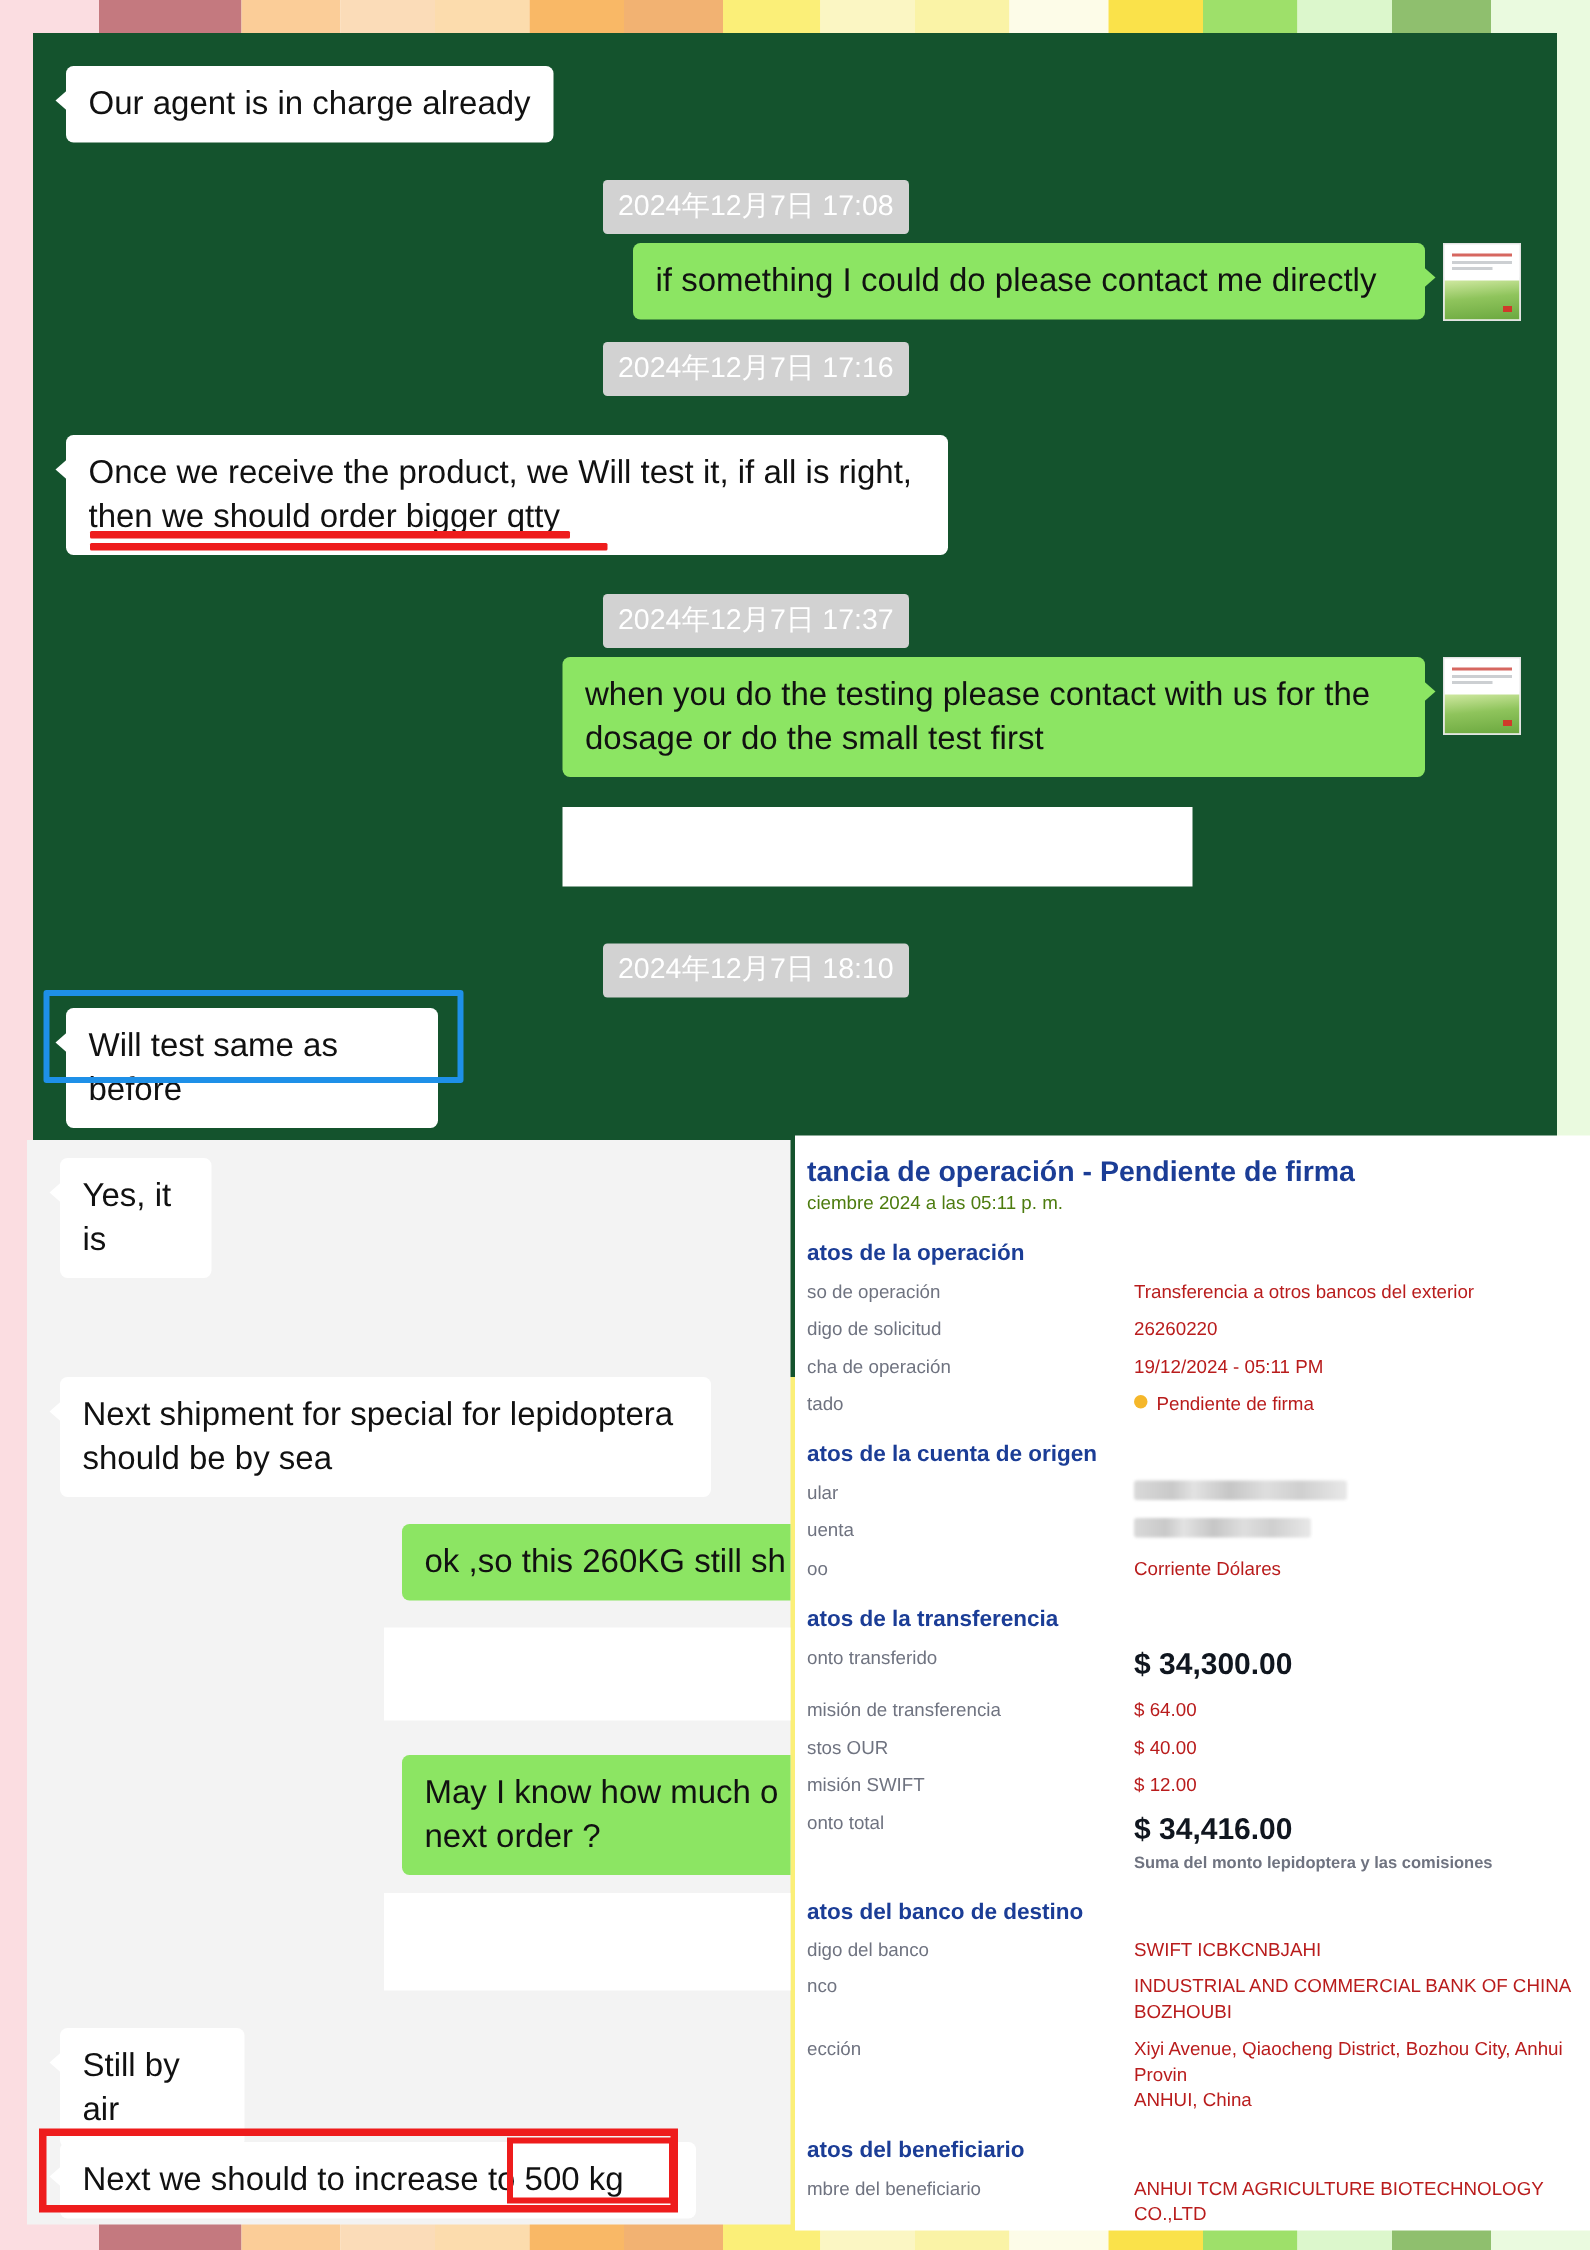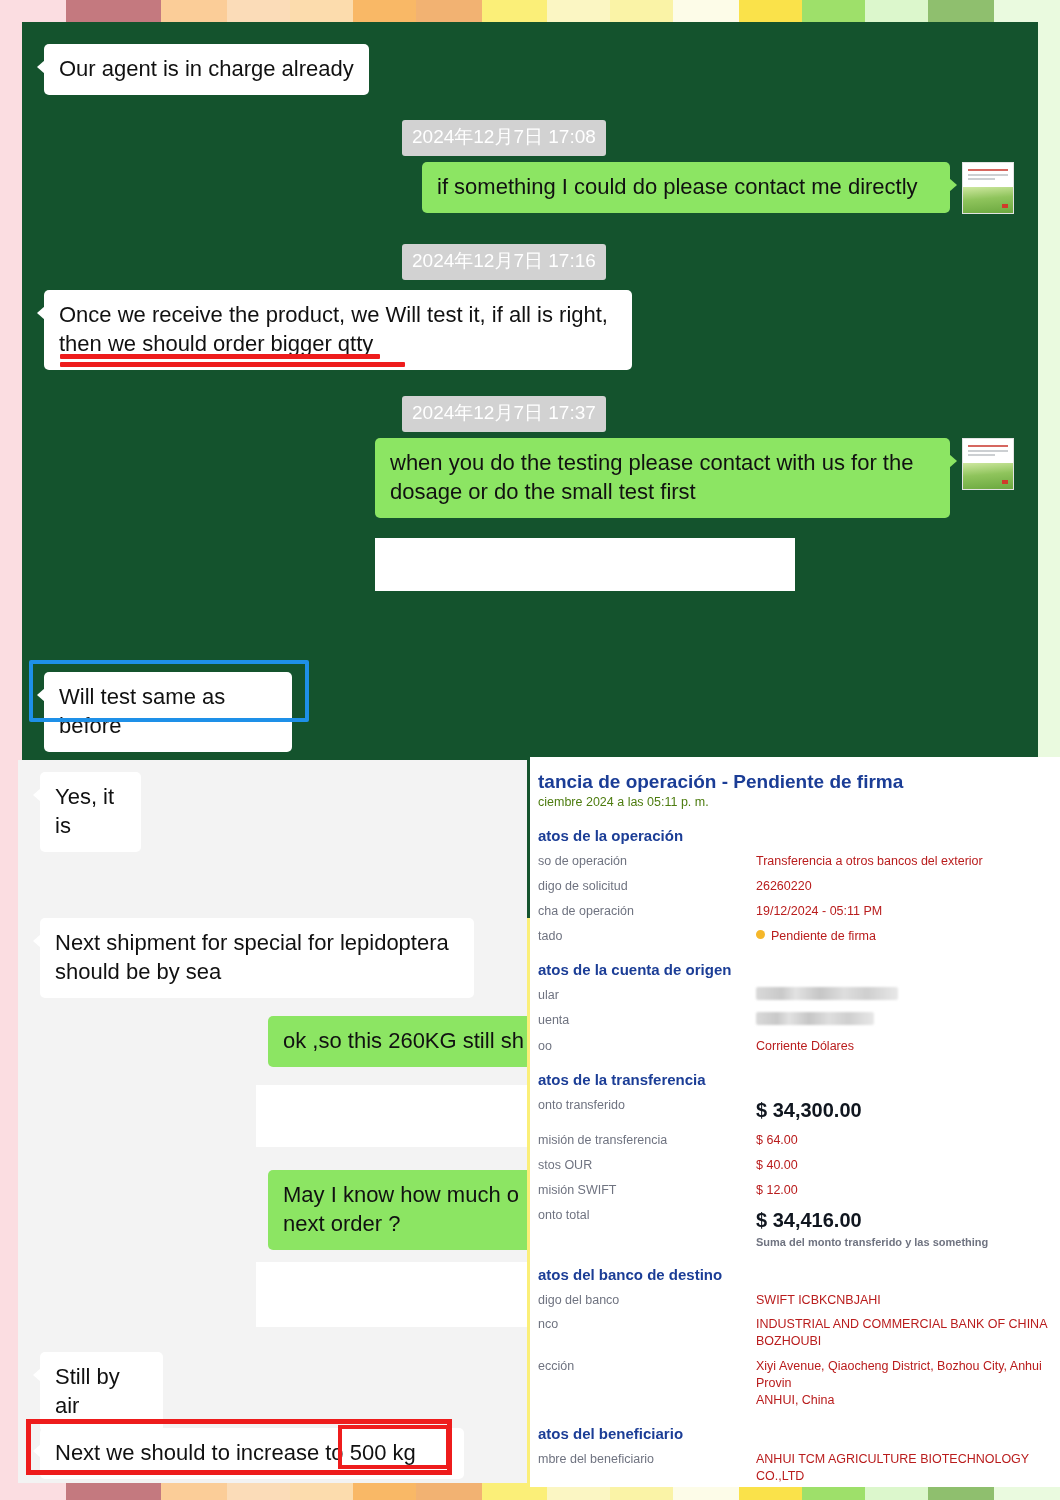--- a/index.html
+++ b/index.html
@@ -211,21 +211,21 @@
   </div>
   <div class="avatar" style="left:940px;top:140px;">
     <div class="av-top">
       <div class="av-line" style="top:6px;"></div>
       <div class="av-line l2" style="top:11px;"></div>
       <div class="av-line l2" style="top:15px;right:18px;"></div>
     </div>
     <div class="av-img"></div>
   </div>
 
-  <div class="ts" style="left:380px;top:222px;text-align:center;">2024年12月7日 17:16</div>
+  <div class="ts" style="left:380px;top:206px;text-align:center;">2024年12月7日 17:16</div>
 
   <div class="msg" style="left:22px;top:268px;">
     <div class="bubble in" style="width:588px;">Once we receive the product, we Will test it, if all is right,
 then we should order bigger qtty</div>
   </div>
 
   <div class="red-underline" style="left:38px;top:332px;width:320px;"></div>
   <div class="red-underline" style="left:38px;top:340px;width:345px;"></div>
 
   <div class="ts" style="left:380px;top:374px;">2024年12月7日 17:37</div>
@@ -238,20 +238,21 @@
     <div class="av-top">
       <div class="av-line" style="top:6px;"></div>
       <div class="av-line l2" style="top:11px;"></div>
       <div class="av-line l2" style="top:15px;right:18px;"></div>
     </div>
     <div class="av-img"></div>
   </div>
 
   <div class="redacted" style="left:353px;top:516px;width:420px;height:53px;"></div>
 
+  <div class="ts" style="left:380px;top:607px;">2024年12月7日 18:10</div>
 
   <div class="msg" style="left:22px;top:650px;">
     <div class="bubble in" style="width:248px;">Will test same as before</div>
   </div>
   <div class="blue-box" style="left:7px;top:638px;width:280px;height:62px;"></div>
 </div>
 
 <div id="chat-bottom">
 
   <div class="msg" style="left:22px;top:12px;">
@@ -335,21 +336,21 @@
         <div class="doc-row">
           <div class="doc-label">stos OUR</div>
           <div class="doc-value">$ 40.00</div>
         </div>
         <div class="doc-row">
           <div class="doc-label">misión SWIFT</div>
           <div class="doc-value">$ 12.00</div>
         </div>
         <div class="doc-row">
           <div class="doc-label">onto total</div>
-          <div class="doc-value big">$ 34,416.00<div class="doc-note">Suma del monto transferido y las something</div></div>
+          <div class="doc-value big">$ 34,416.00<div class="doc-note">Suma del monto lepidoptera y las comisiones</div></div>
         </div>
         <div class="doc-section">atos del banco de destino</div>
         <div class="doc-row">
           <div class="doc-label">digo del banco</div>
           <div class="doc-value">SWIFT ICBKCNBJAHI</div>
         </div>
         <div class="doc-row">
           <div class="doc-label">nco</div>
           <div class="doc-value">INDUSTRIAL AND COMMERCIAL BANK OF CHINA BOZHOUBI</div>
         </div>

